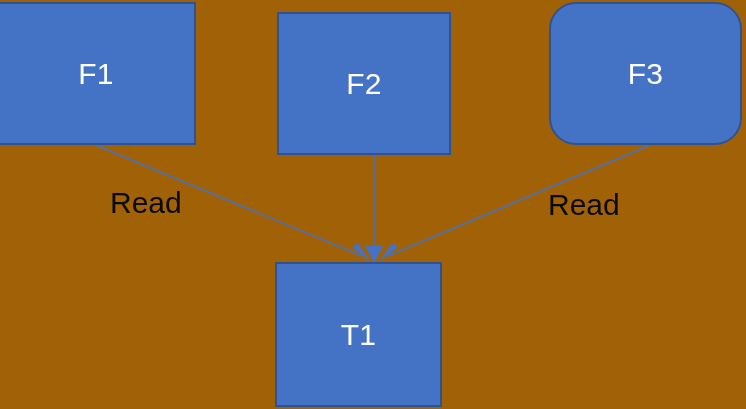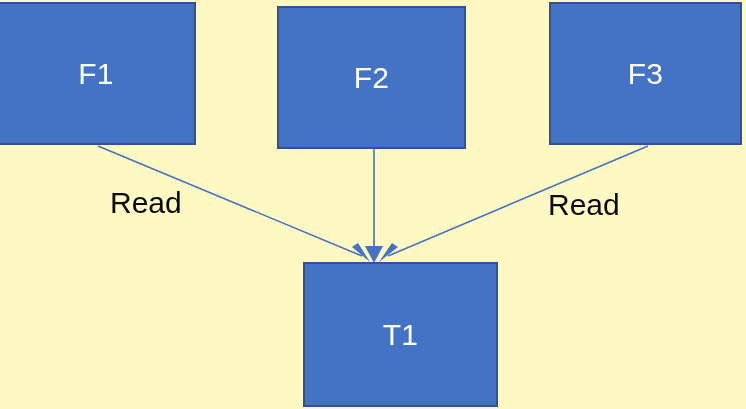--- a/index.html
+++ b/index.html
@@ -8,21 +8,21 @@
     padding: 0;
     background: #ffffff;
   }
   body {
     font-family: "Liberation Sans", sans-serif;
   }
   #canvas {
     position: relative;
     width: 746px;
     height: 409px;
-    background: #fef9c3;
+    background: #a16207;
     overflow: hidden;
   }
   .node {
     position: absolute;
     box-sizing: border-box;
     background: #4472C4;
     border: 2px solid #2E5395;
     display: flex;
     align-items: center;
     justify-content: center;
@@ -49,23 +49,23 @@
   #connectors {
     position: absolute;
     left: 0;
     top: 0;
     width: 746px;
     height: 409px;
     overflow: visible;
   }
   
   #node-f1 { left: -4px;  top: 2px;   width: 200px; height: 143px; }
-  #node-f2 { left: 277px; top: 6px;   width: 189px; height: 143px; align-items: center; }
-  #node-f3 { left: 549px; top: 2px;   width: 193px; height: 143px; }
-  #node-t1 { left: 275px; top: 262px; width: 195px; height: 145px; margin-left: 28px; }
+  #node-f2 { left: 277px; top: 12px;   width: 174px; height: 143px; align-items: center; }
+  #node-f3 { left: 549px; top: 2px;   width: 193px; height: 143px; border-radius: 27px; }
+  #node-t1 { left: 275px; top: 262px; width: 167px; height: 145px; }
   
   #label-read-left  { left: 110px; top: 188px; }
   #label-write      { left: 333px; top: 176px; }
   #label-read-right { left: 548px; top: 190px; }
 </style>
 </head>
 <body>
 
 <div id="canvas">
 

